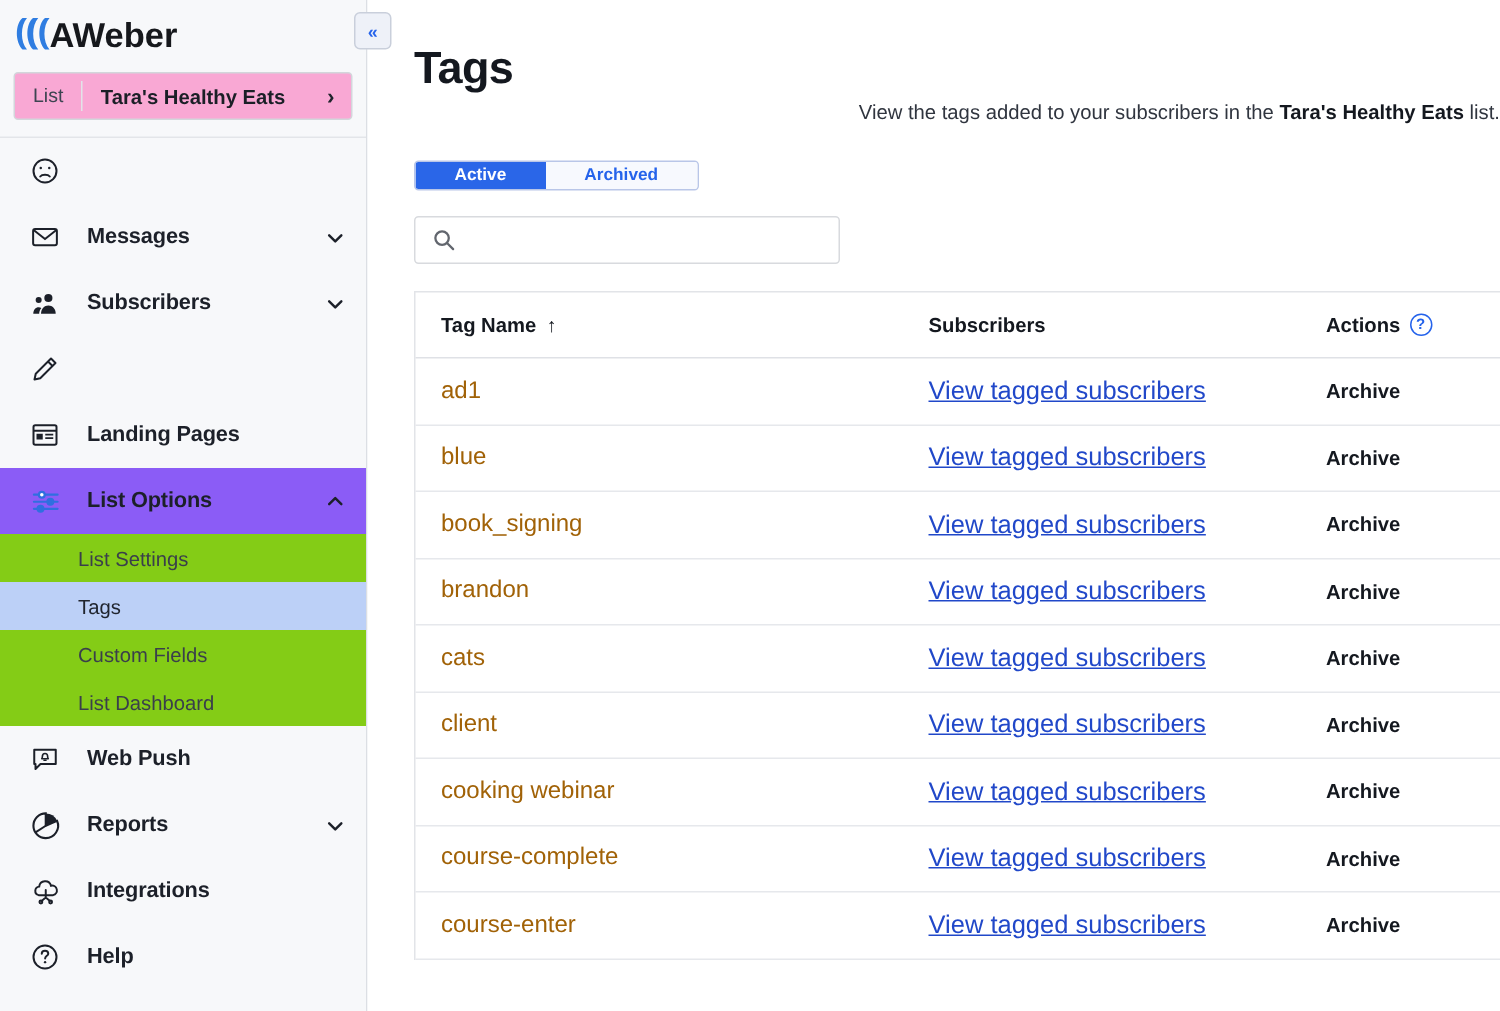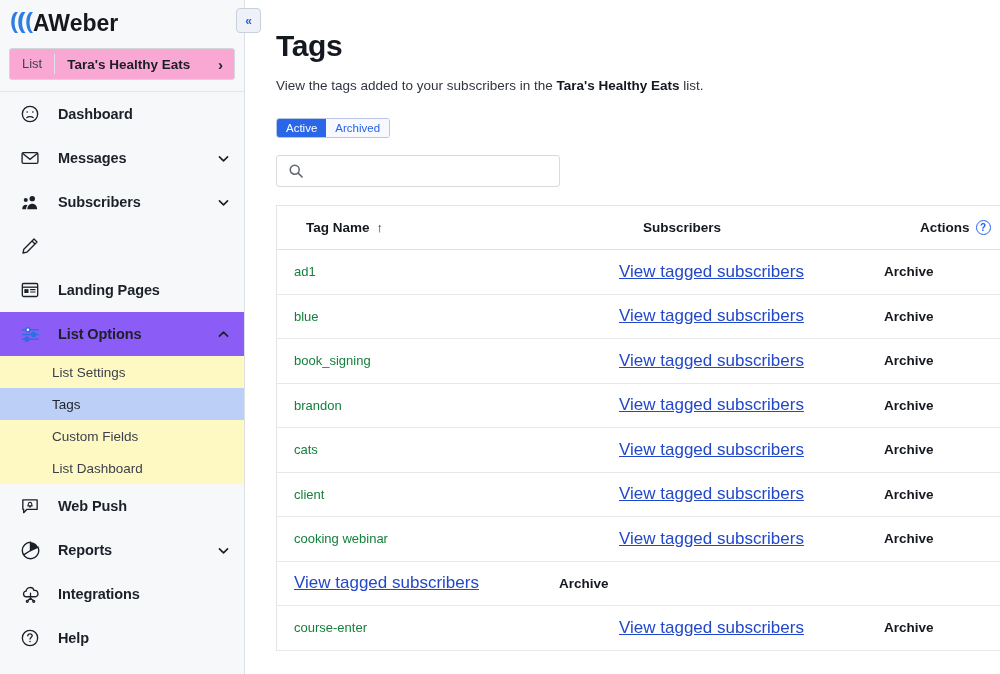--- a/index.html
+++ b/index.html
@@ -97,21 +97,21 @@
     flex: 1;
     white-space: nowrap;
   }
   .nav-item .caret {
     width: 14px; height: 14px;
     display:flex; align-items:center; justify-content:center;
     margin-left: 6px;
   }
   .nav-item.active-parent { background: #8b5cf6; }
 
-  .submenu { background: #fef9c3; }
+  .submenu { background: #84cc16; }
   .sub-item {
     height: 32px;
     display: flex;
     align-items: center;
     padding-left: 52px;
     font-size: 13.5px;
     color: #3a3f4b;
     cursor: pointer;
   }
   .sub-item.selected {
@@ -146,38 +146,39 @@
     position: relative;
   }
   .page-title {
     font-size: 30px;
     font-weight: bold;
     color: #14181f;
     letter-spacing: -0.4px;
     line-height: 36px;
   }
   .page-sub {
-    margin-top: 14px;
+    margin-top: 3px;
     font-size: 13.5px;
     color: #30353f;
+    text-align: right;
   }
   .page-sub b { font-weight: bold; color: #14181f; }
 
   .tabs {
     margin-top: 25px;
     display: inline-flex;
     border: 1px solid #b9c6e8;
     border-radius: 3px;
     overflow: hidden;
     height: 20px;
   }
   .tab {
-    padding: 0 9px;
+    padding: 0 26px;
     font-size: 11.5px;
-    font-weight: normal;
+    font-weight: bold;
     display: flex; align-items: center;
     cursor: pointer;
     background: #f7f9fe;
     color: #2563eb;
     height: 100%;
   }
   .tab.on { background: #2a66e8; color: #ffffff; }
 
   .search-wrap {
     margin-top: 17px;
@@ -214,27 +215,27 @@
     display: flex;
     align-items: center;
     height: 44.5px;
     border-bottom: 1px solid #e6e8ec;
     padding: 0 0 0 17px;
   }
   .trow.head {
     height: 44px;
     border-bottom: 1px solid #dfe1e6;
   }
-  .c-name { width: 325px; font-size: 13px; color: #15803d; display:flex; align-items:center; }
+  .c-name { width: 325px; font-size: 16px; color: #a16207; display:flex; align-items:center; }
   .c-subs { width: 265px; font-size: 13.5px; }
   .c-act  { flex: 1; font-size: 13.5px; color: #1d222b; }
 
   .trow.head .c-name,
   .trow.head .c-subs,
-  .trow.head .c-act { font-weight: bold; color: #14181f; font-size: 13.5px; margin-left: 12px; }
+  .trow.head .c-act { font-weight: bold; color: #14181f; font-size: 13.5px; }
   .trow.head .c-act { display: flex; align-items: center; gap: 6px; }
 
   .sort-arrow { margin-left: 7px; font-size: 13px; font-weight: bold; line-height: 1; color:#14181f; }
 
   .link {
     color: #2148c9;
     text-decoration: underline;
     font-size: 17px;
     cursor: pointer;
   }
@@ -280,21 +281,20 @@
 
       <div class="nav-item">
         <span class="ic">
           <svg width="20" height="20" viewBox="0 0 24 24" fill="none" stroke="#1c2029" stroke-width="1.6">
             <circle cx="12" cy="12" r="9.2"></circle>
             <circle cx="8.6" cy="9.6" r="1" fill="#1c2029" stroke="none"></circle>
             <circle cx="15.4" cy="9.6" r="1" fill="#1c2029" stroke="none"></circle>
             <path d="M8.2 16.4 C9.6 14.6, 14.4 14.6, 15.8 16.4" stroke-linecap="round"></path>
           </svg>
         </span>
-        <span class="lbl">Dashboard</span>
       </div>
 
       <div class="nav-item">
         <span class="ic">
           <svg width="20" height="20" viewBox="0 0 24 24" fill="none" stroke="#1c2029" stroke-width="1.6">
             <rect x="2.5" y="5.5" width="19" height="13" rx="1.6"></rect>
             <path d="M2.9 6.4 L12 13.6 L21.1 6.4"></path>
           </svg>
         </span>
         <span class="lbl">Messages</span>
@@ -504,20 +504,21 @@
         <div class="c-act"><span class="archive-txt">Archive</span></div>
       </div>
 
       <div class="trow">
         <div class="c-name">cooking webinar</div>
         <div class="c-subs"><span class="link">View tagged subscribers</span></div>
         <div class="c-act"><span class="archive-txt">Archive</span></div>
       </div>
 
       <div class="trow">
+        <div class="c-name">course-complete</div>
         <div class="c-subs"><span class="link">View tagged subscribers</span></div>
         <div class="c-act"><span class="archive-txt">Archive</span></div>
       </div>
 
       <div class="trow">
         <div class="c-name">course-enter</div>
         <div class="c-subs"><span class="link">View tagged subscribers</span></div>
         <div class="c-act"><span class="archive-txt">Archive</span></div>
       </div>
 

